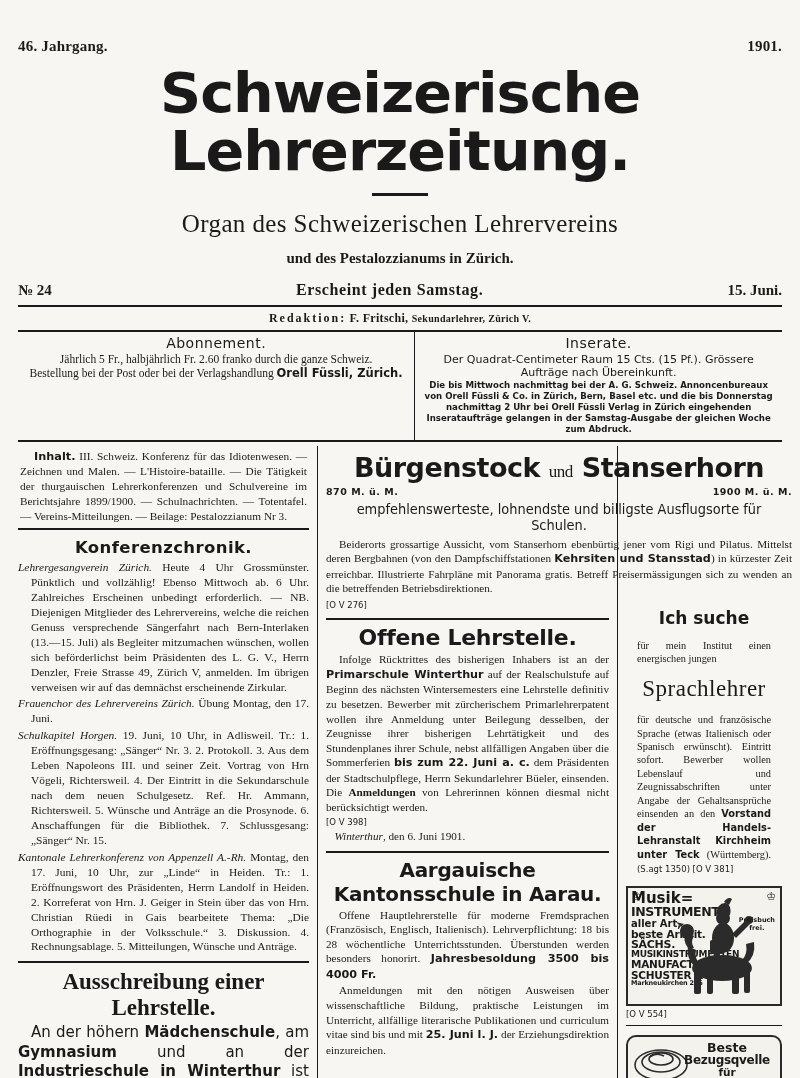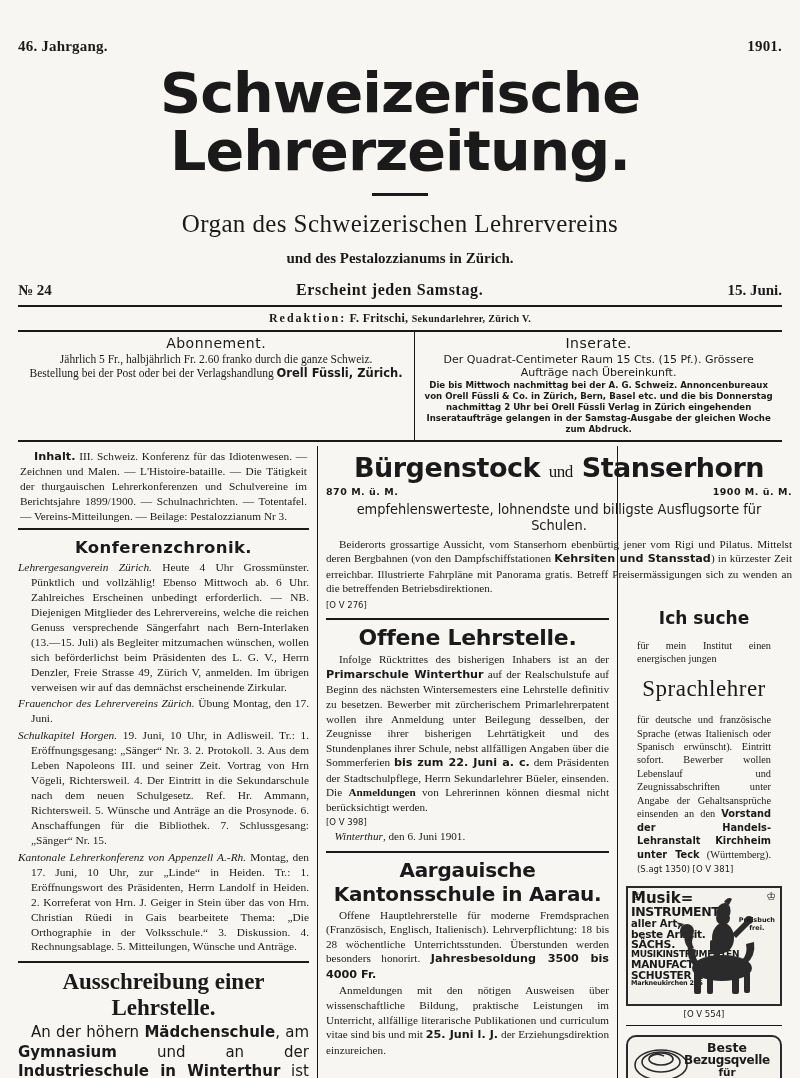--- a/index.html
+++ b/index.html
@@ -302,21 +302,21 @@
   }
   .vb-text .a { font-size: 12.5px; }
   .vb-text .b { font-size: 12px; letter-spacing: -.3px; }
   .vb-text .c { font-size: 10.5px; }
   .vb-text .d { font-size: 15px; letter-spacing: -.3px; }
   .vb-text .e { font-size: 11px; }
   .vb-text .f { font-size: 13.5px; letter-spacing: -.4px; }
   .vb-text .g { font-size: 13px; letter-spacing: -.5px; }
   .vb-text .h { font-size: 15px; letter-spacing: -.5px; }
 
-  .footref { text-align: center; font-size: 8.5px; font-family: "DejaVu Sans", sans-serif; margin-top: 3px; }
+  .footref { font-size: 8.5px; font-family: "DejaVu Sans", sans-serif; margin-top: 3px; }
   .fig-svg { display: block; }
 </style>
 </head>
 <body>
 
 <div class="page">
 
   <div class="top-line">
     <span>46. Jahrgang.</span>
     <span>1901.</span>

